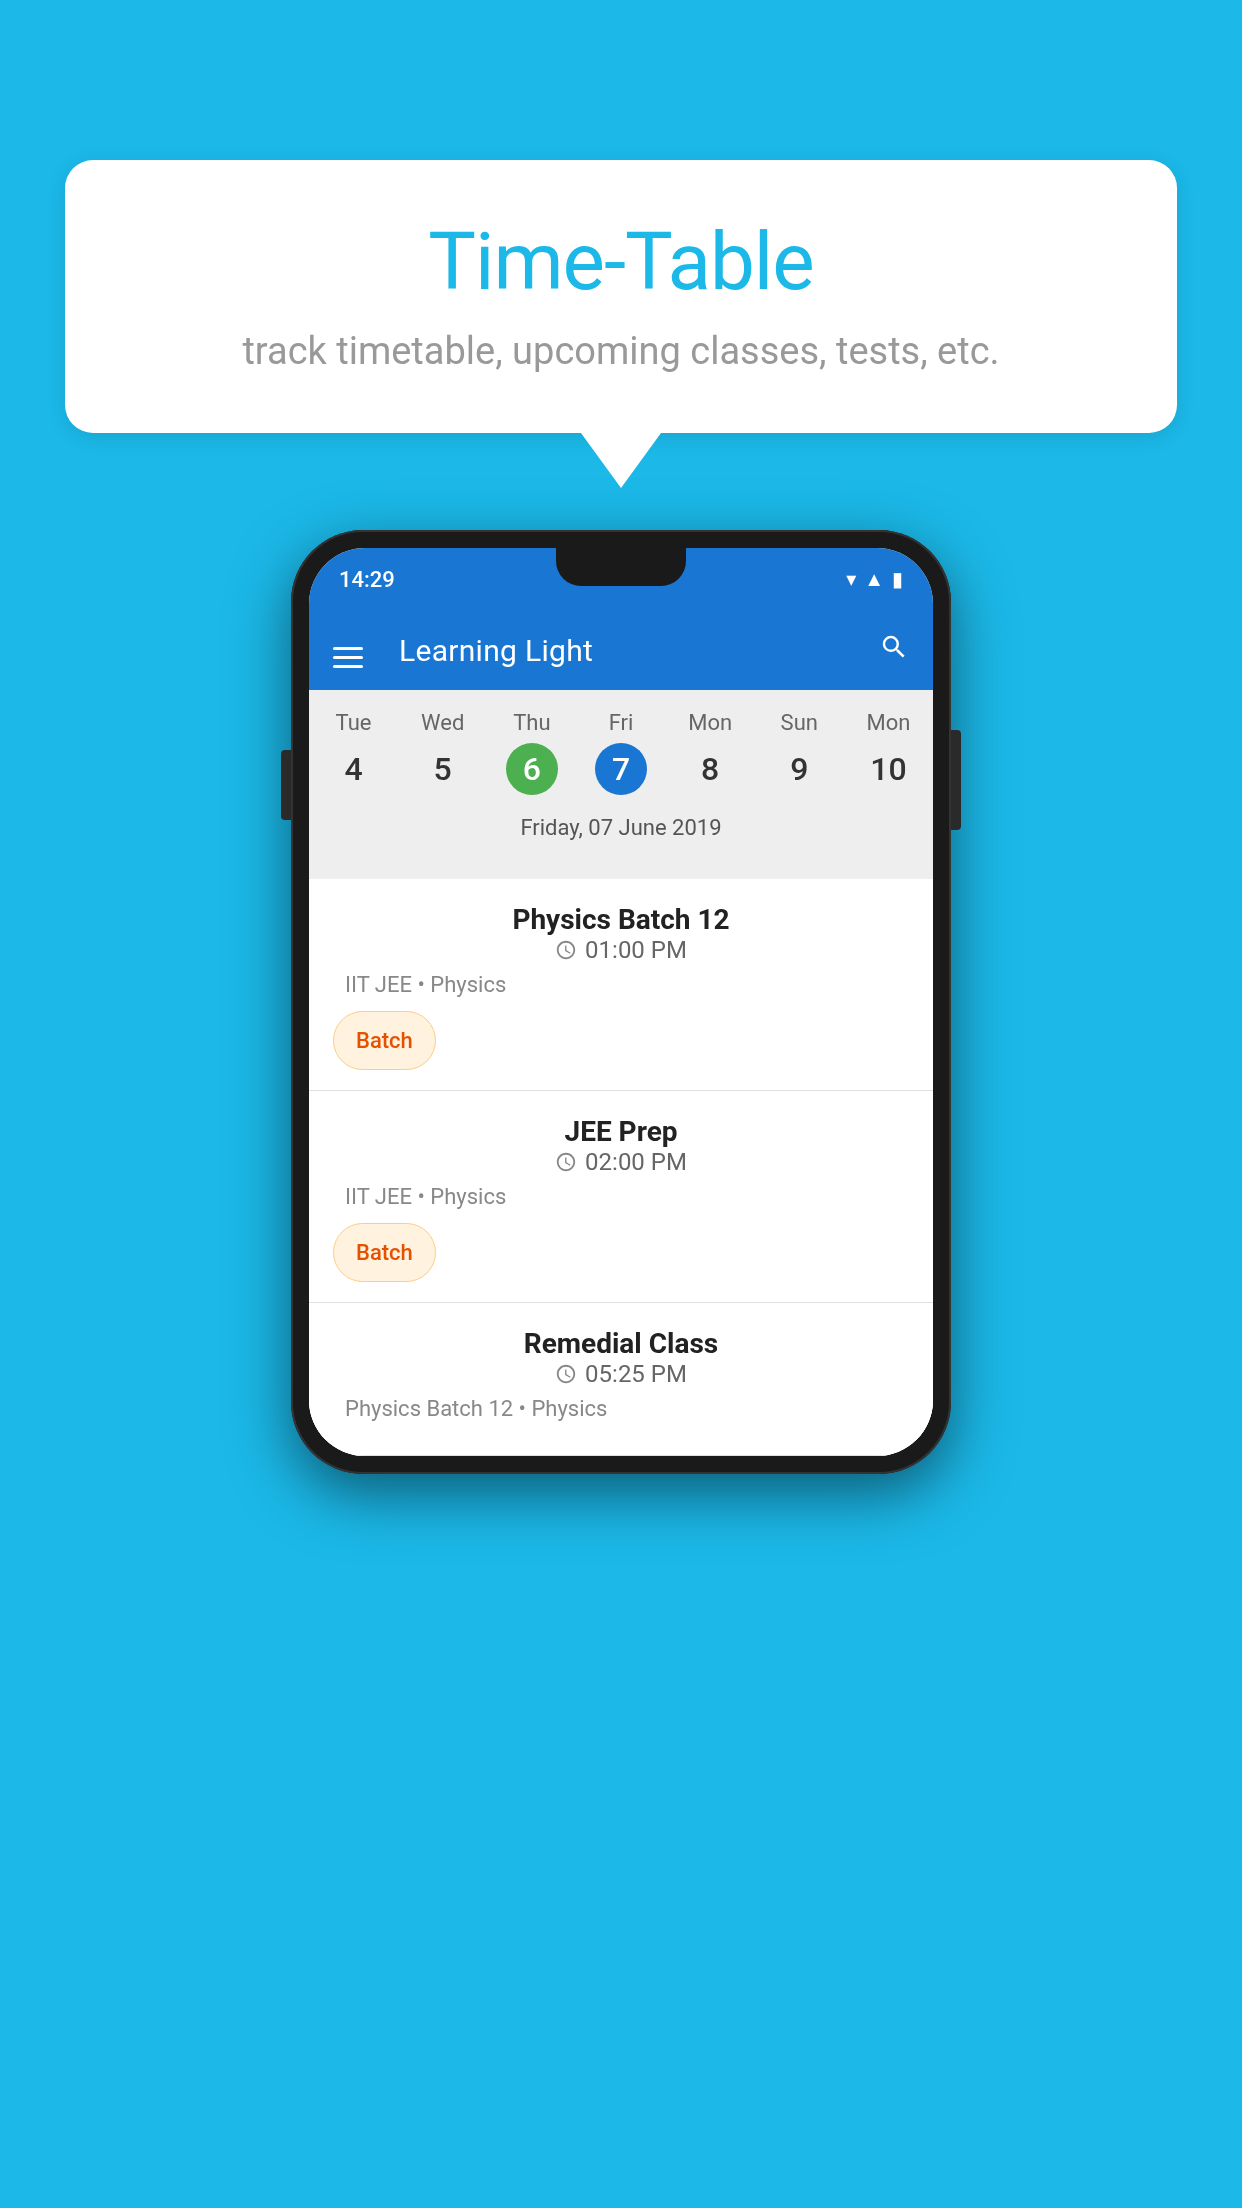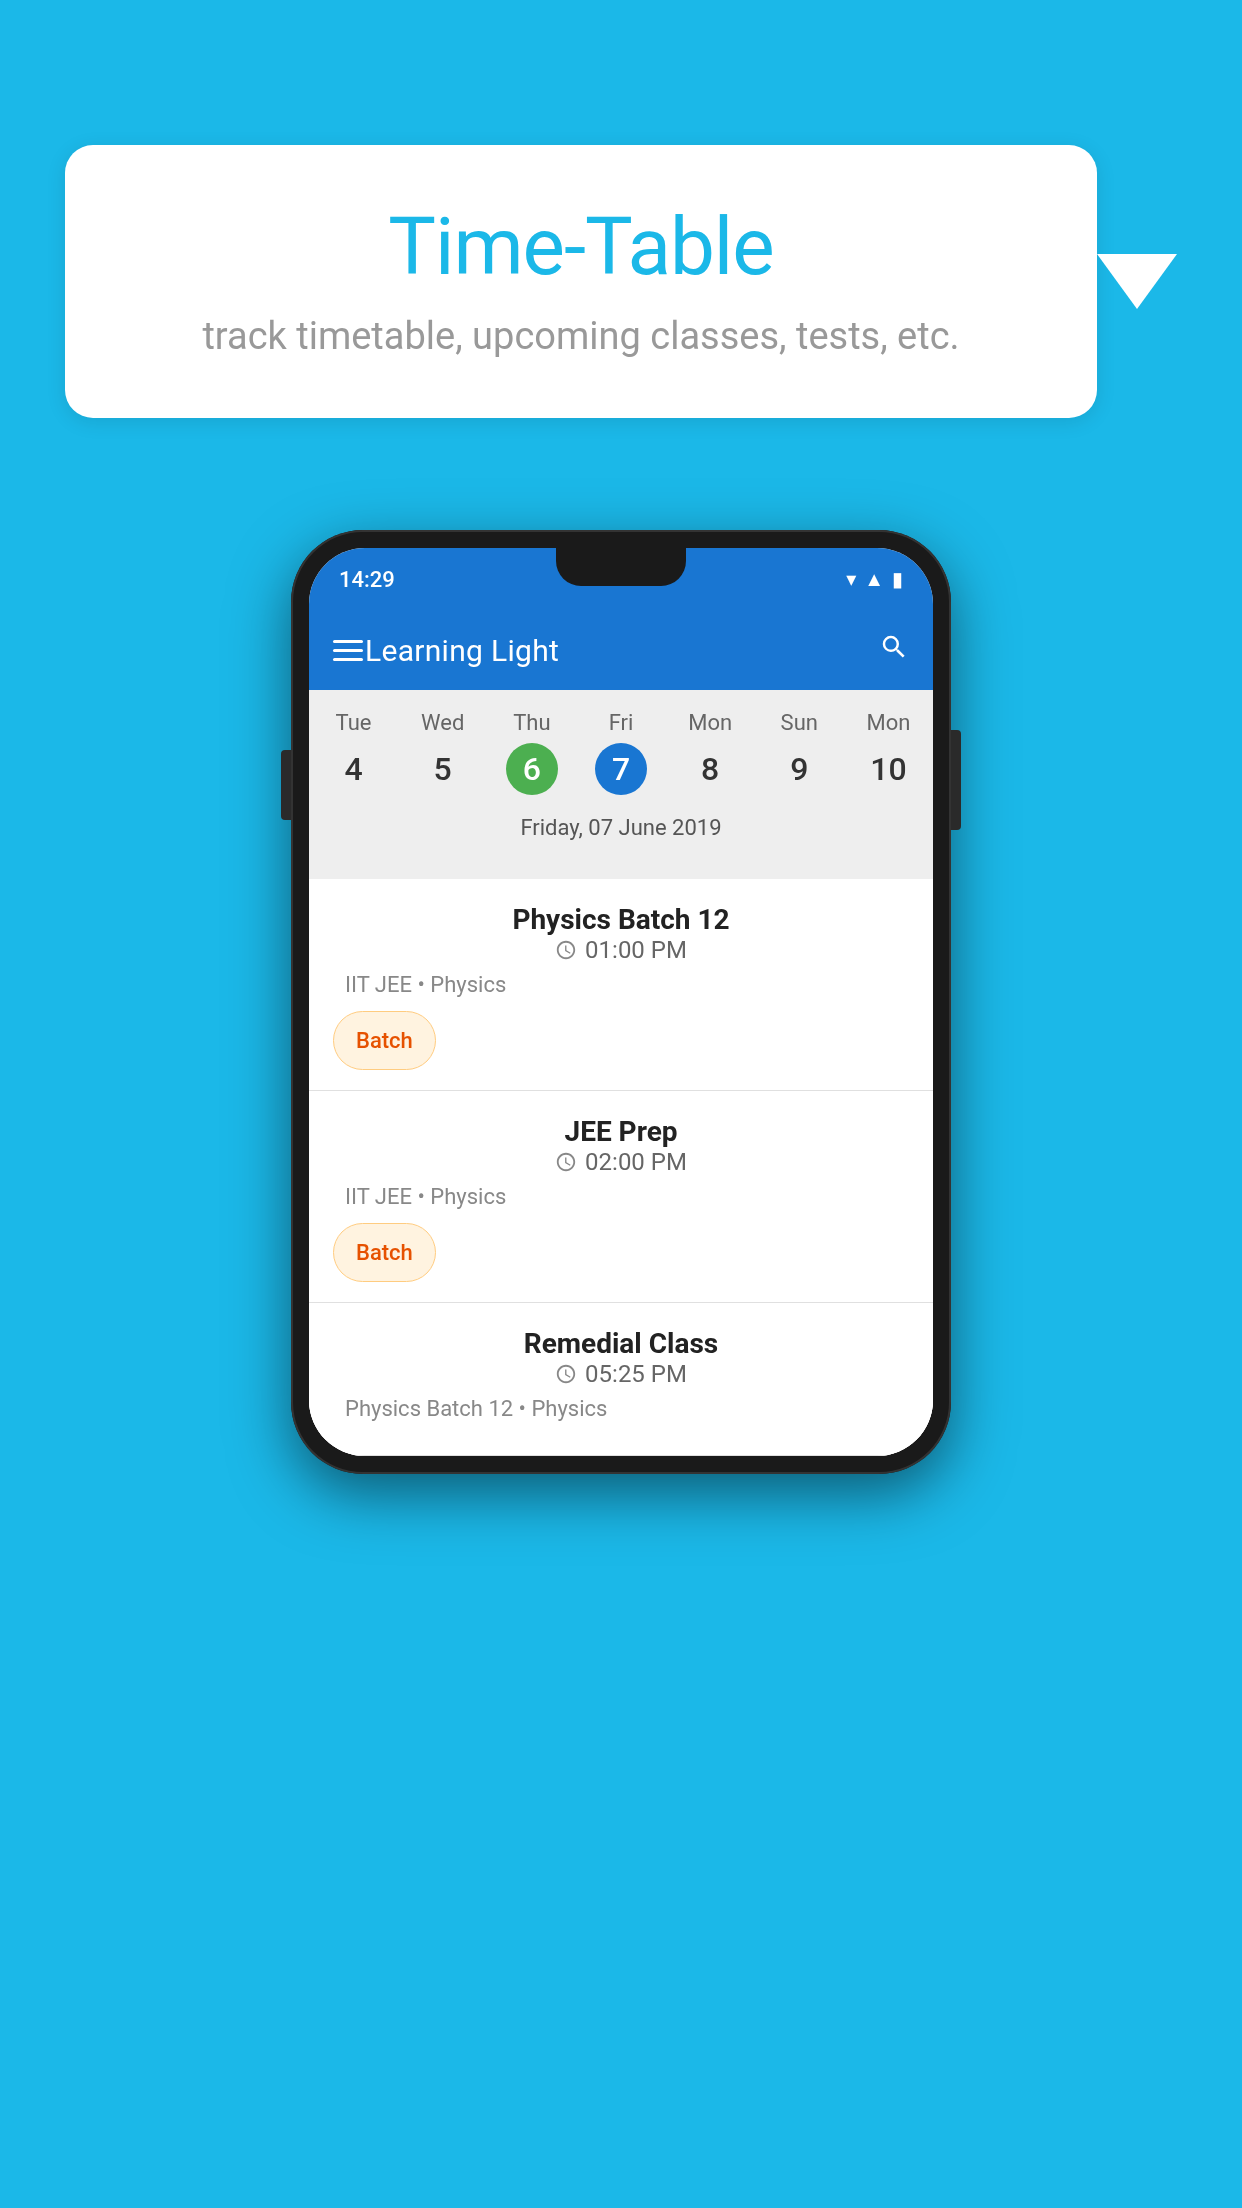--- a/index.html
+++ b/index.html
@@ -10,25 +10,25 @@
       height: 2208px;
       background-color: #1bb8e8;
       font-family: 'Roboto', Arial, sans-serif;
       overflow: hidden;
       position: relative;
     }
 
     
     .speech-bubble-container {
       position: absolute;
-      top: 145px;
+      top: 160px;
       left: 65px;
       right: 65px;
       display: flex;
-      flex-direction: row;
+      flex-direction: column;
       align-items: center;
     }
 
     .speech-bubble {
       background: white;
       border-radius: 28px;
       padding: 55px 70px 60px;
       text-align: center;
       width: 100%;
       box-shadow: 0 4px 20px rgba(0,0,0,0.1);
@@ -151,22 +151,22 @@
       background: #1976d2;
       height: 80px;
       display: flex;
       align-items: center;
       padding: 0 24px;
       justify-content: space-between;
     }
 
     .app-bar-left {
       display: flex;
-      align-items: center;
-      gap: 2px;
+      align-items: flex-end;
+      gap: 36px;
     }
 
     .hamburger {
       display: flex;
       flex-direction: column;
       gap: 6px;
       cursor: pointer;
     }
 
     .hamburger span {

